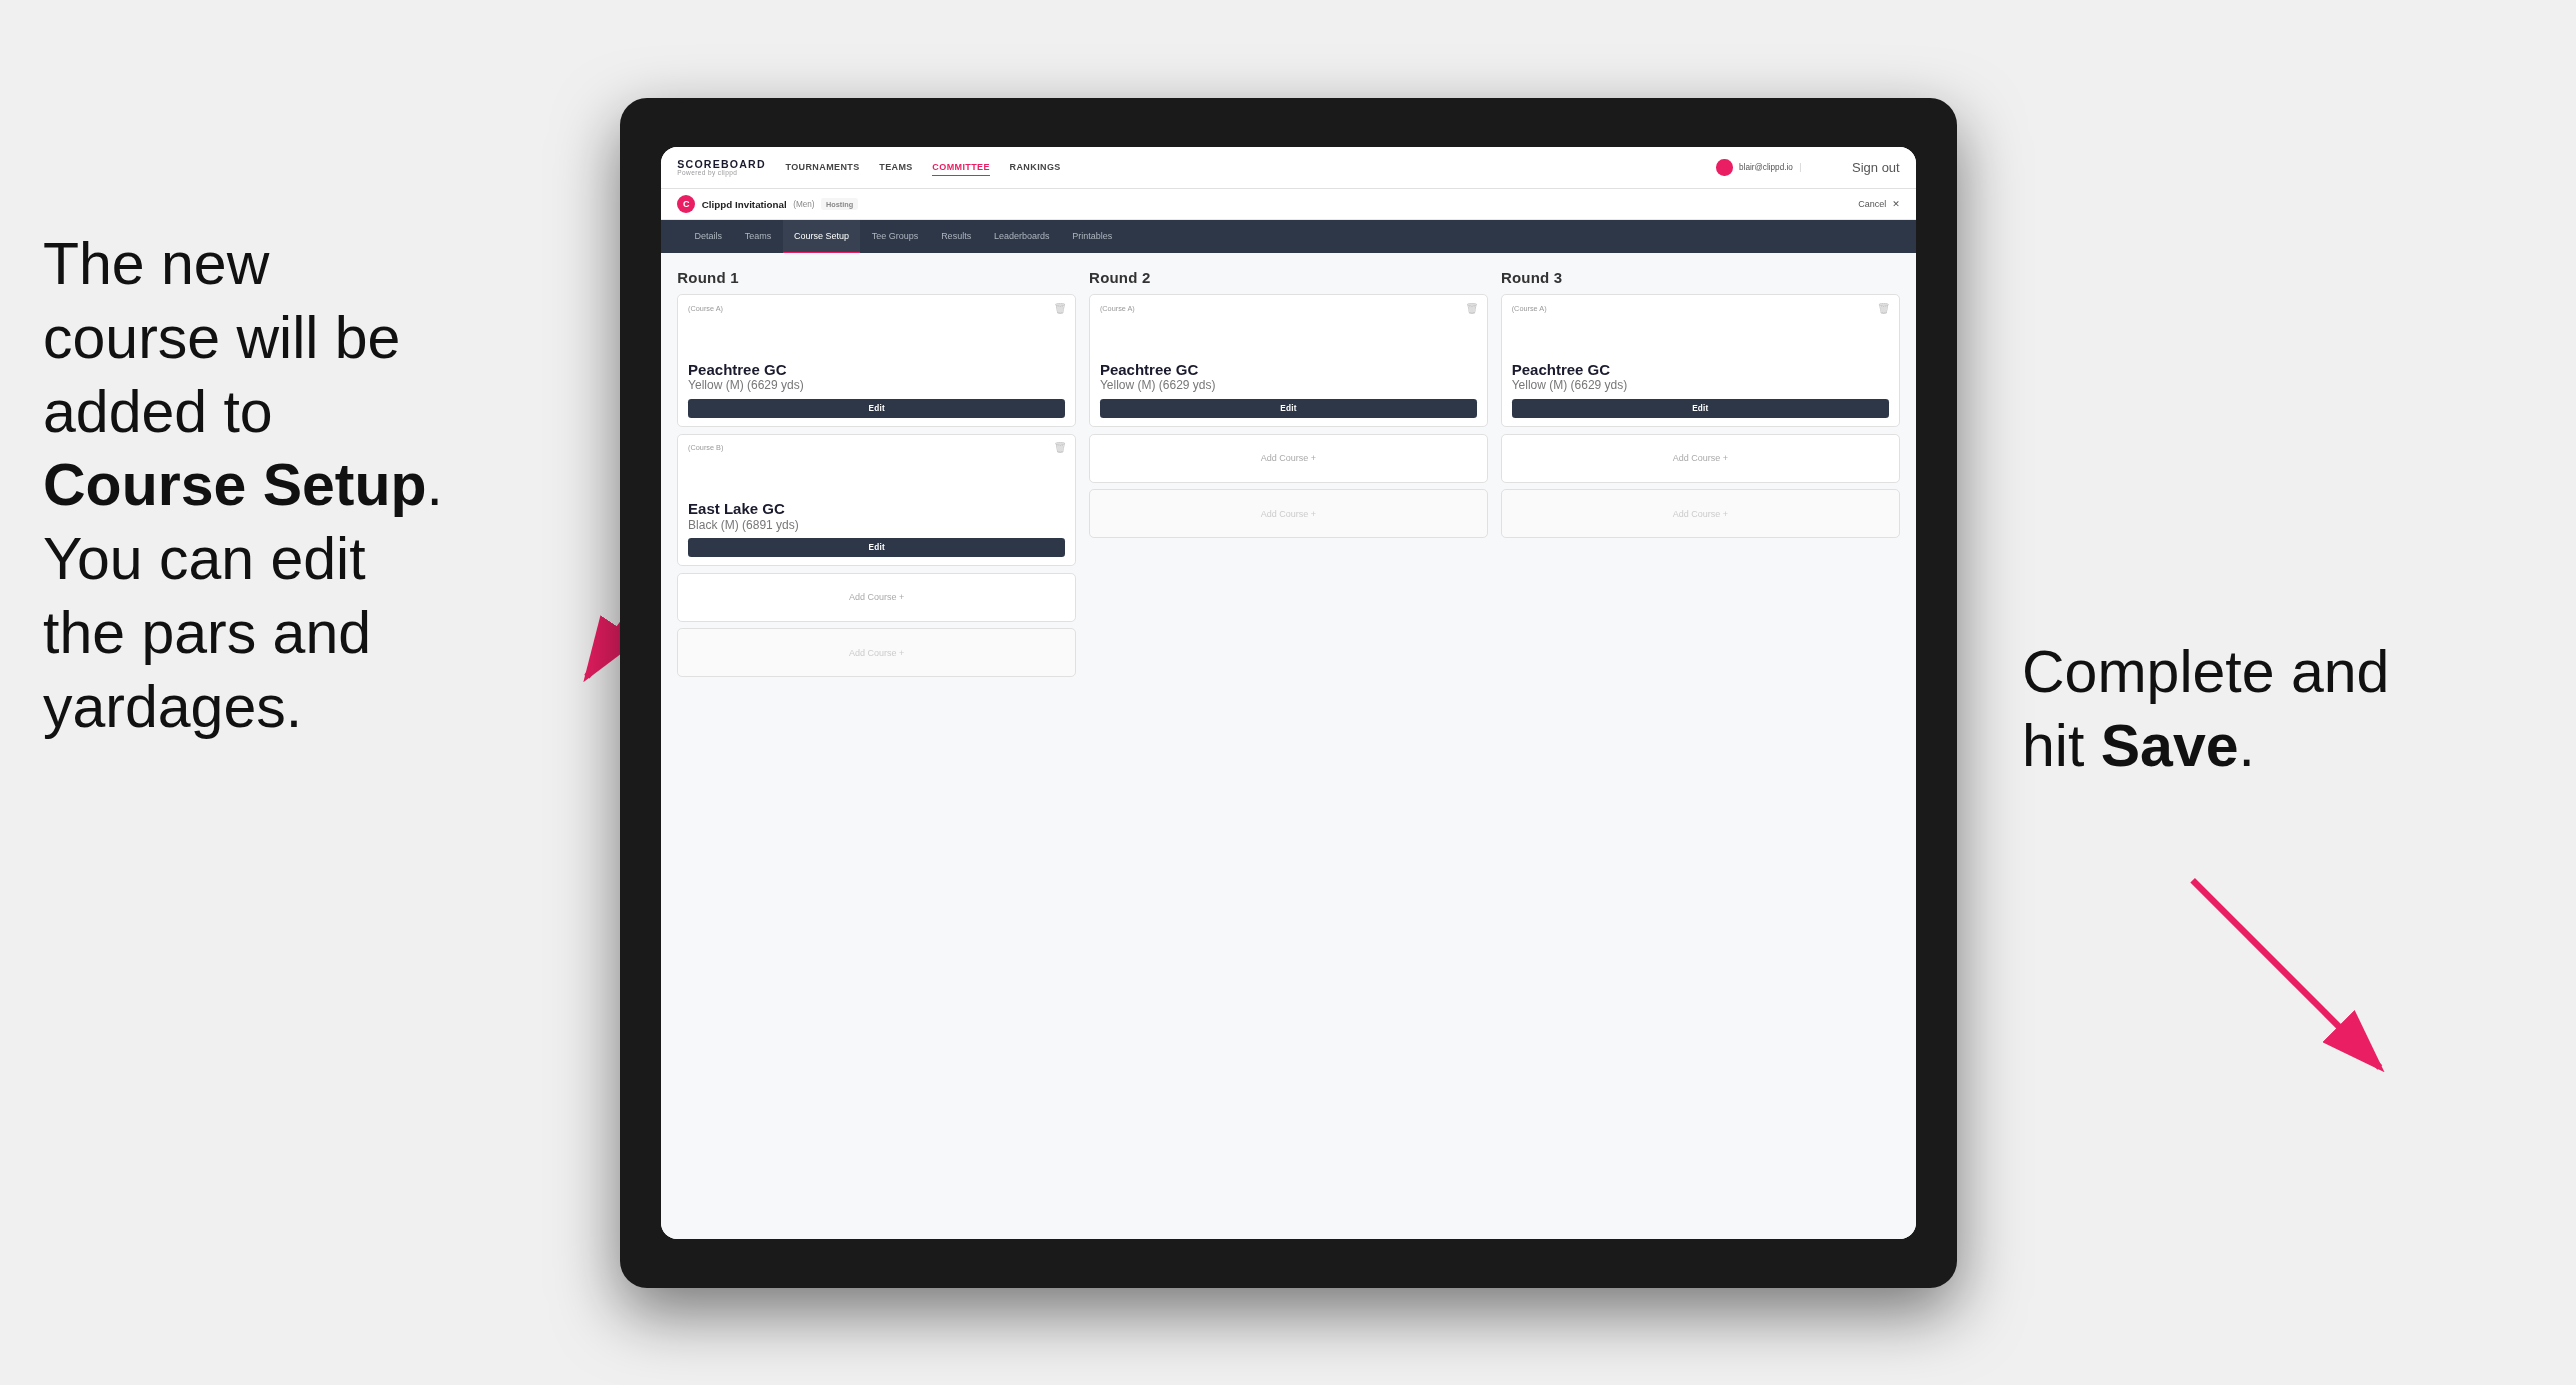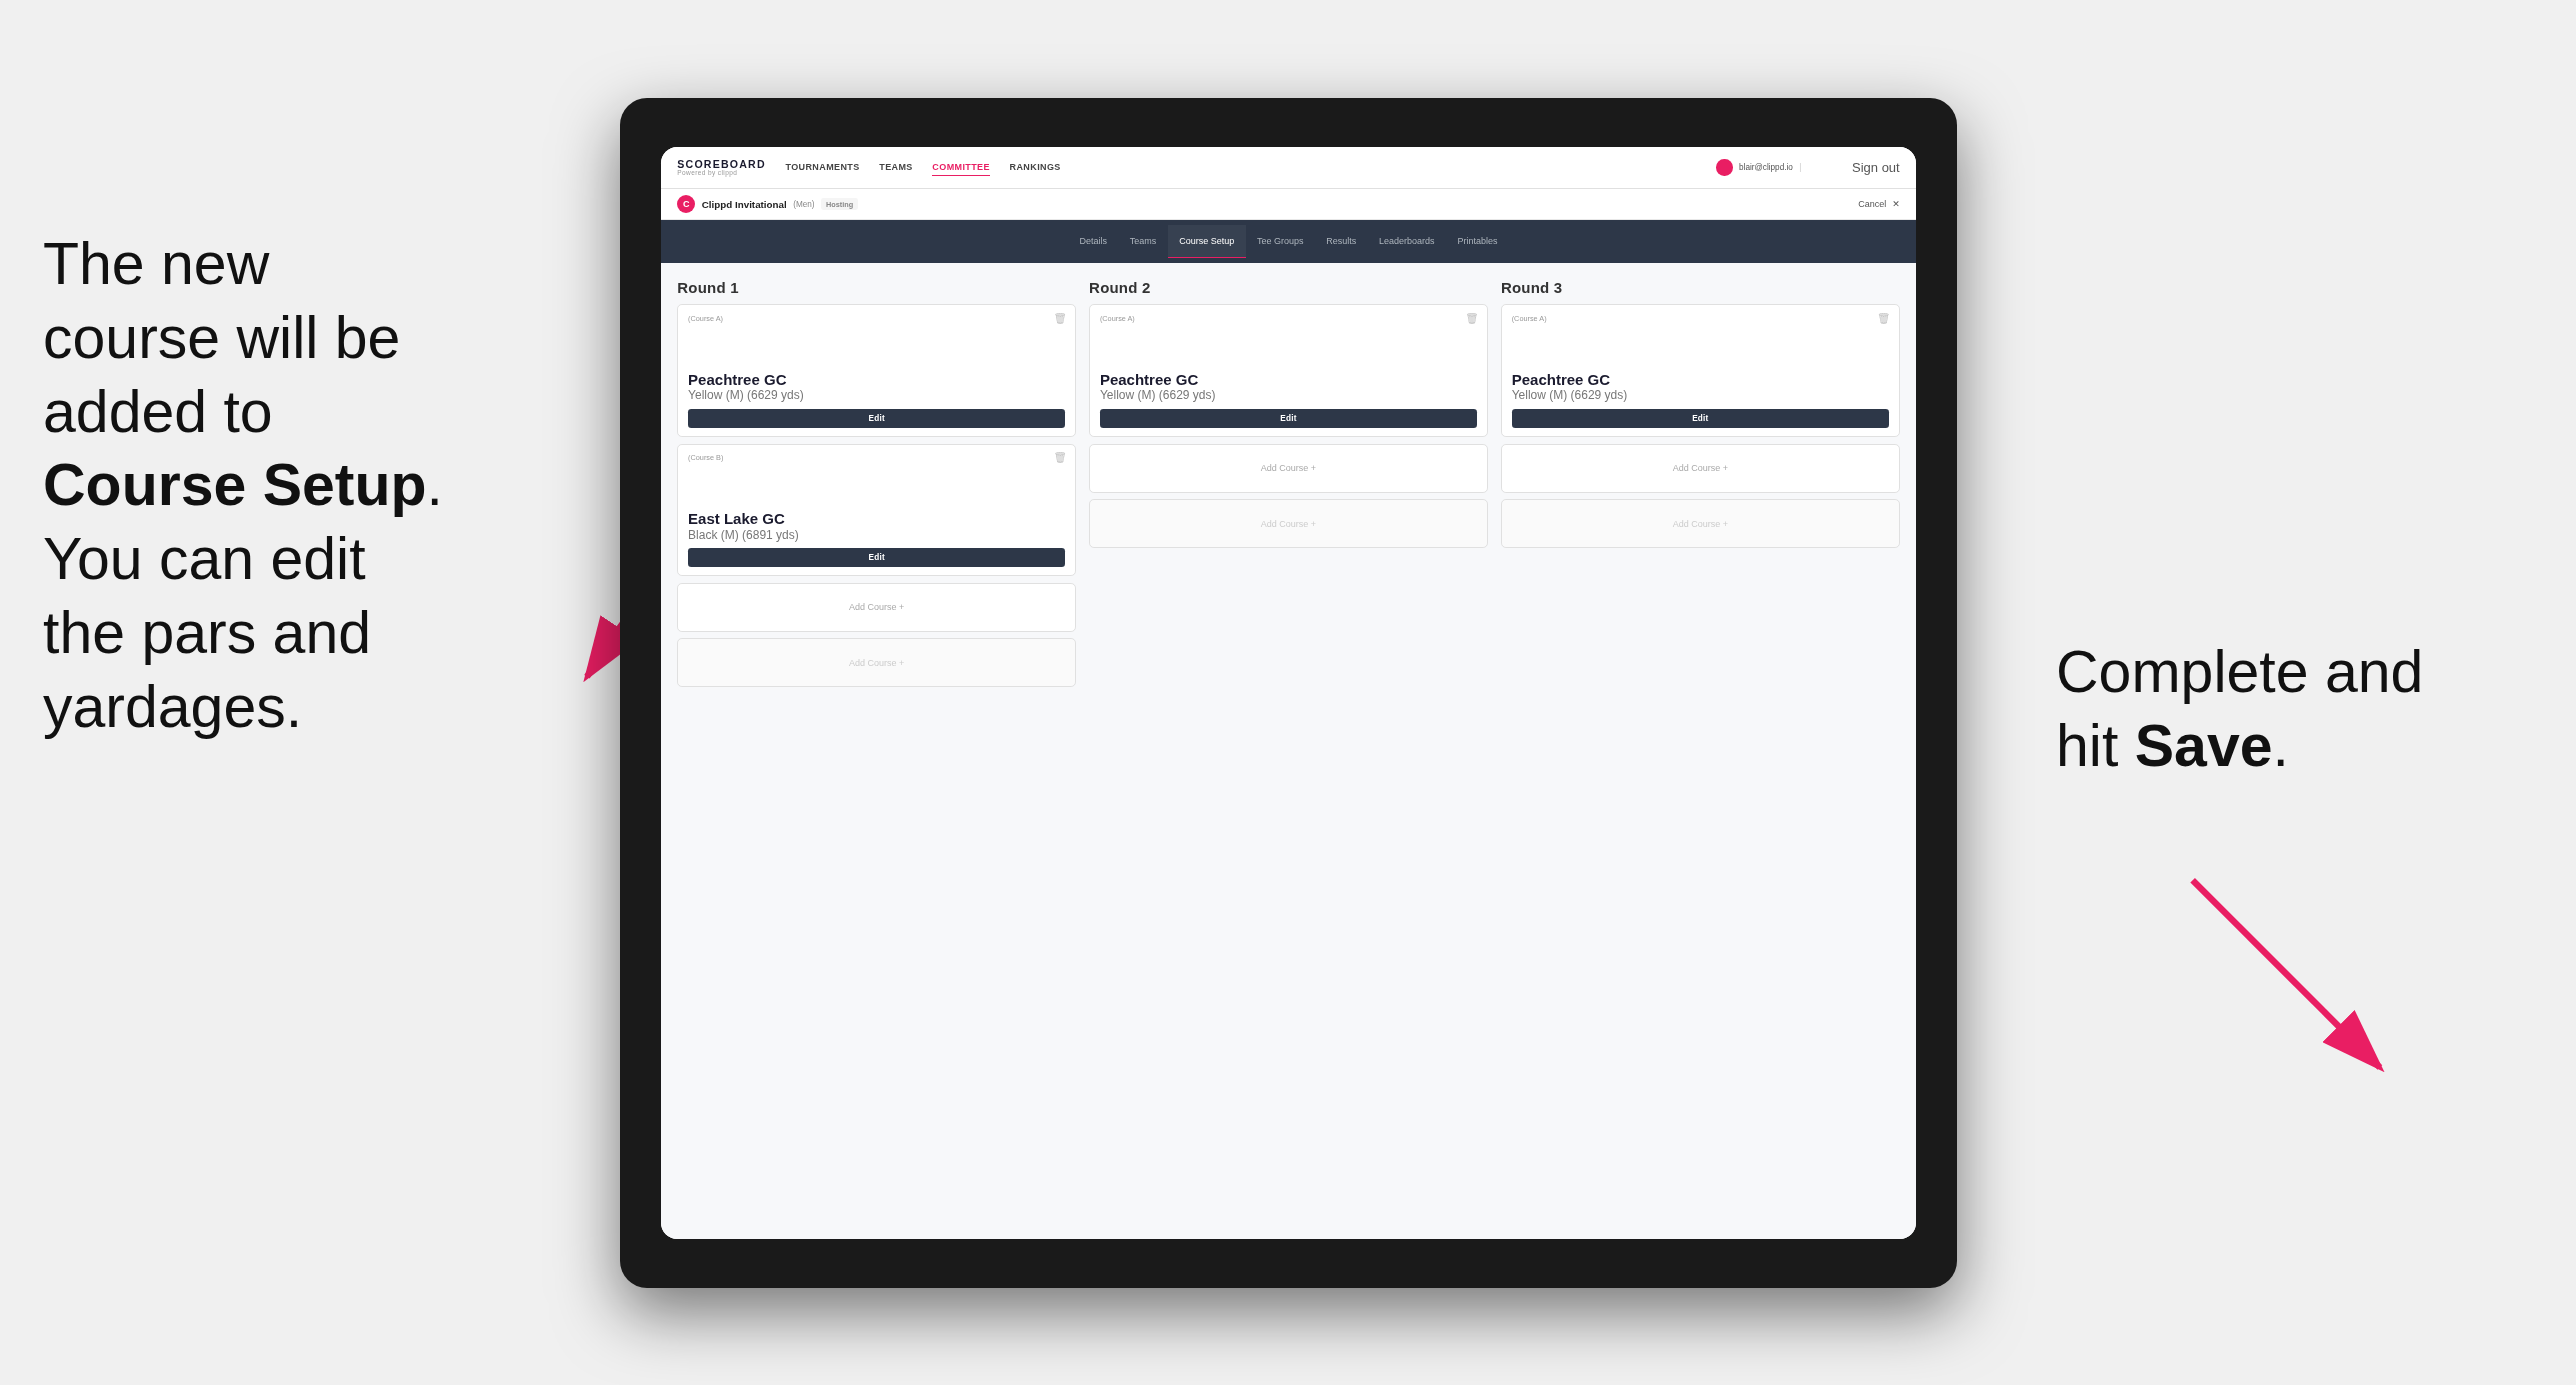--- a/index.html
+++ b/index.html
@@ -20,21 +20,21 @@
       font-size: 59px;
       line-height: 1.25;
       color: #111;
       width: 571px;
     }
     .left-annotation strong { font-weight: 900; }
 
     
     .right-annotation {
       position: absolute;
-      right: 47px;
+      right: 81px;
       top: 636px;
       font-size: 59px;
       line-height: 1.25;
       color: #111;
       width: 473px;
       text-align: left;
     }
     .right-annotation strong { font-weight: 900; }
 
     
@@ -178,24 +178,23 @@
       color: #555;
       cursor: pointer;
     }
     .cancel-btn span { margin-left: 3.3px; }
 
     
     .sub-nav {
       background: #2d3748;
       display: flex;
       align-items: center;
-      padding: 0 32px;
-      height: 43px;
+      padding: 0 22px;
+      height: 33px;
       flex-shrink: 0;
-      justify-content: center;
     }
     .sub-nav-tab {
       font-size: 9px;
       color: #adb5bd;
       padding: 0 11.4px;
       height: 33px;
       display: flex;
       align-items: center;
       cursor: pointer;
       font-weight: 500;

